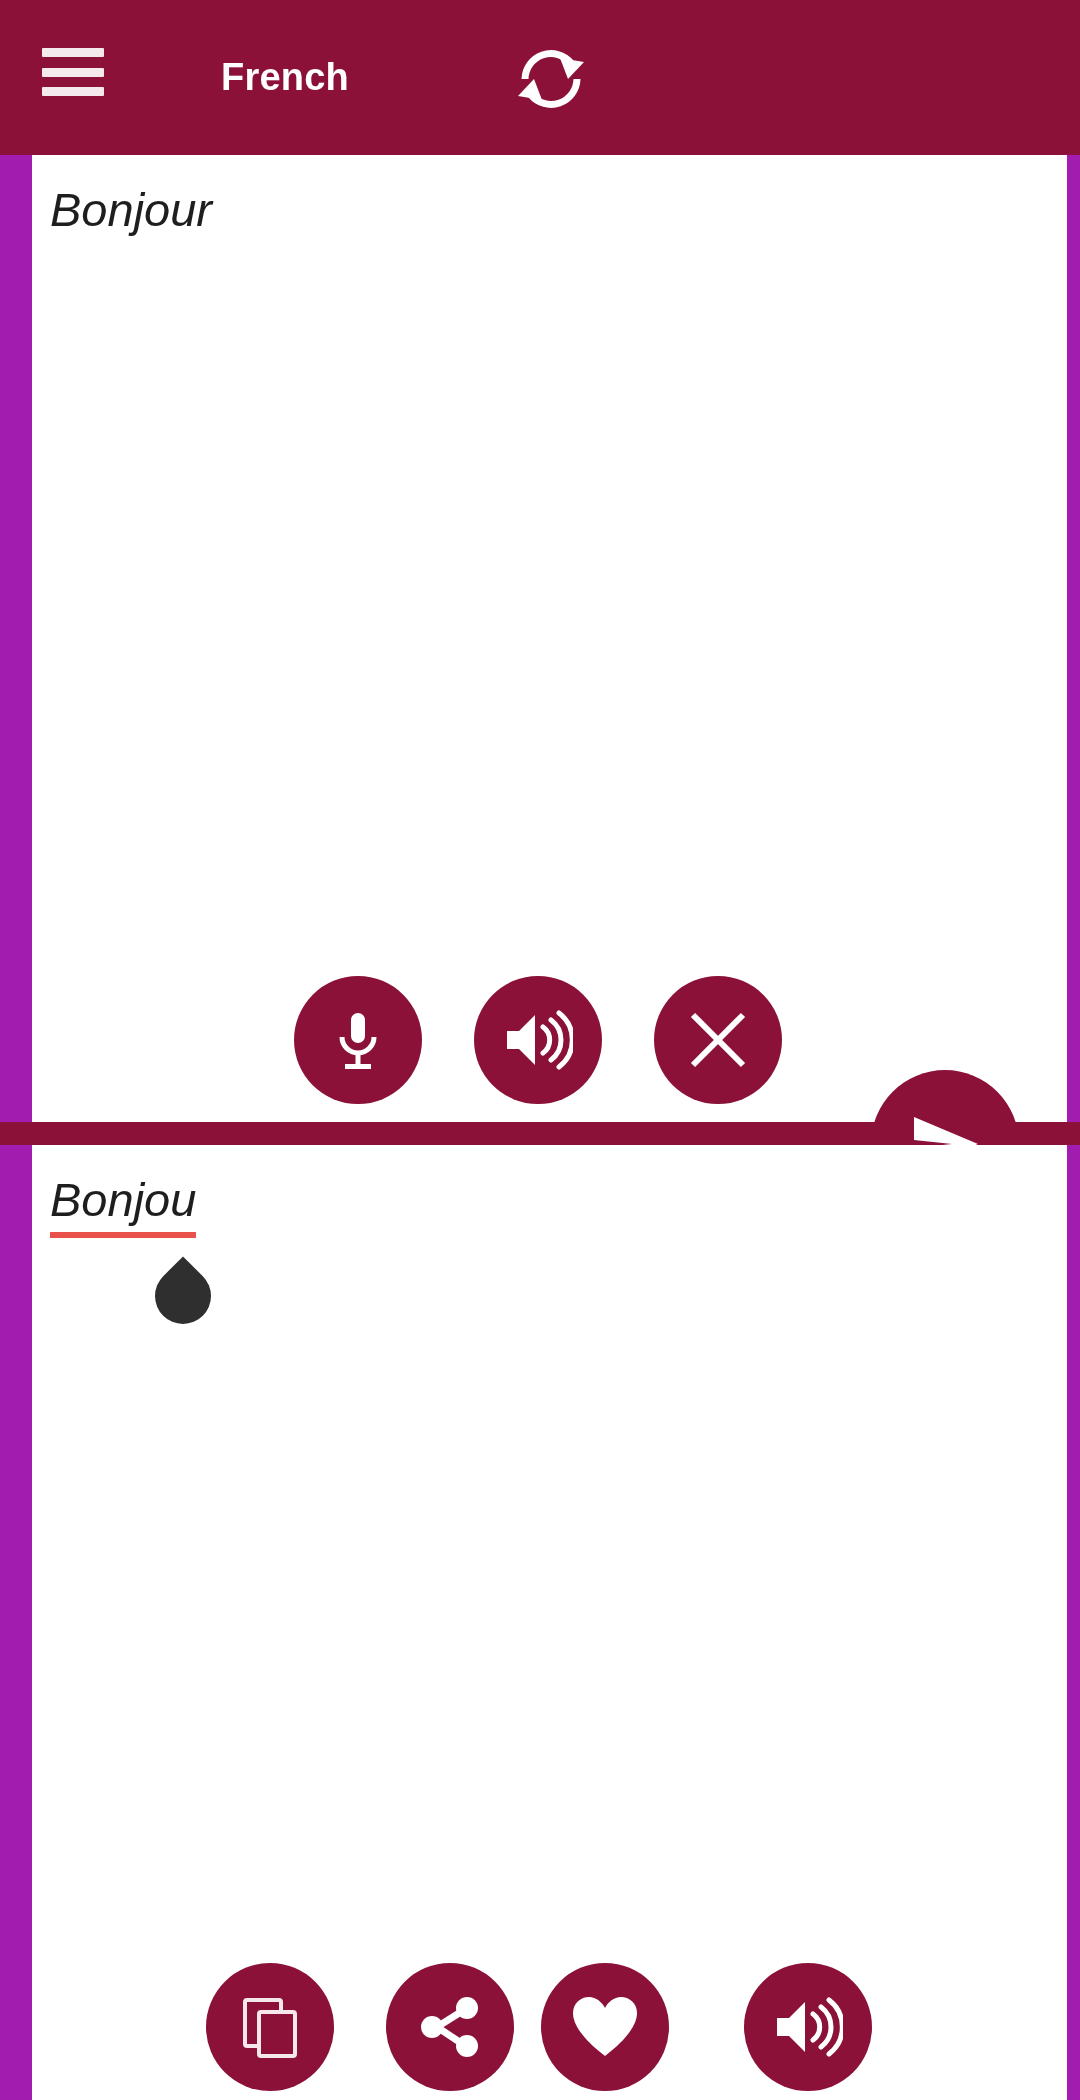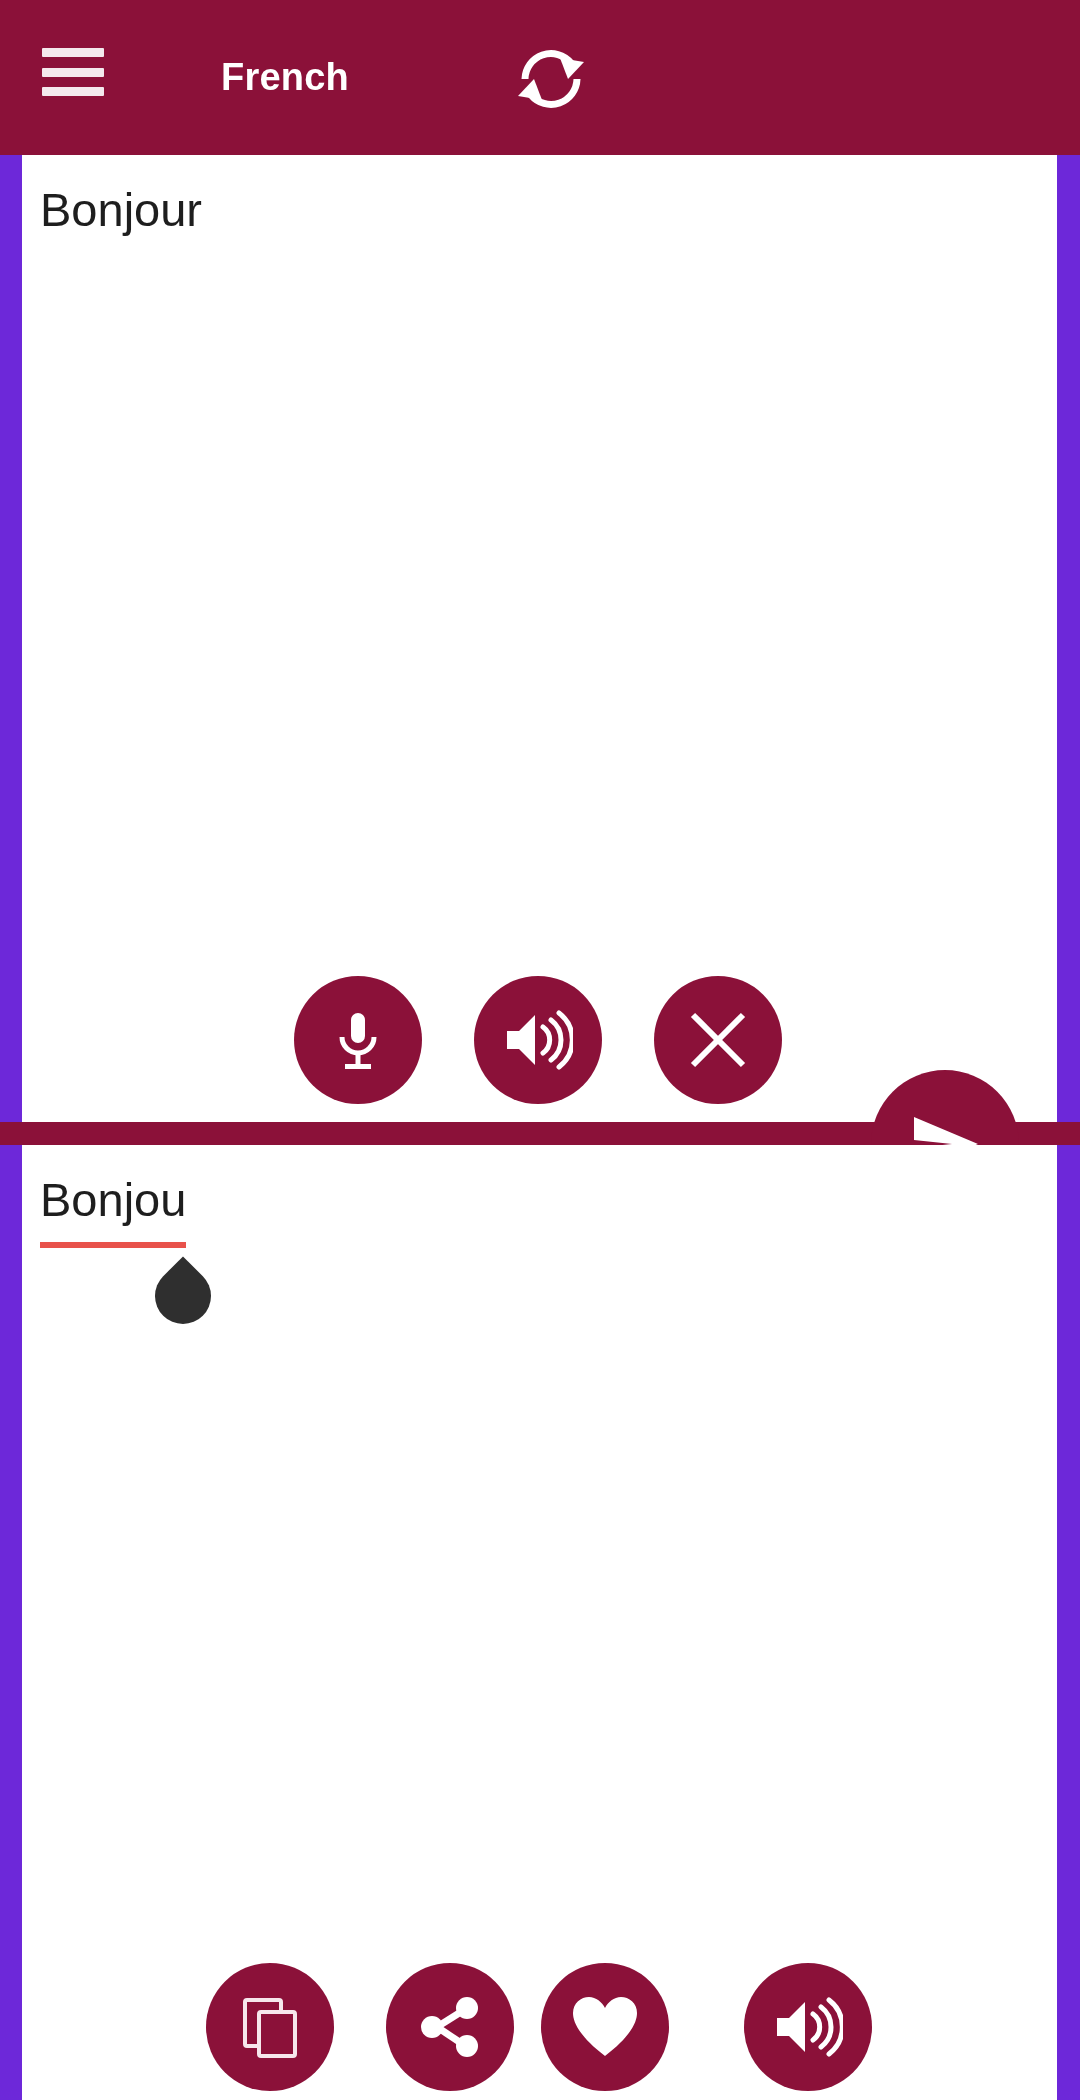--- a/index.html
+++ b/index.html
@@ -5,21 +5,21 @@
   * { margin:0; padding:0; box-sizing:border-box; }
   html, body {
     width:1080px; height:2100px;
     background:#8B1139;
     font-family:"Liberation Sans", sans-serif;
     overflow:hidden;
   }
   #app {
     position:relative;
     width:1080px; height:2100px;
-    background:#6d28d9;
+    background:#a21caf;
   }
 
   
   .header {
     position:absolute; left:0; top:0;
     width:1080px; height:155px;
     background:#8B1139;
     display:flex; align-items:center;
   }
   .menu-btn {
@@ -41,22 +41,23 @@
   }
   .lang.source { left:130px; width:310px; }
   .lang.target { left:640px; width:400px; }
   .swap-btn {
     position:absolute; left:508px; top:38px;
     width:86px; height:82px; cursor:pointer;
   }
 
   
   .panel {
-    position:absolute; left:22px; width:1035px;
+    position:absolute; left:32px; width:1035px;
     background:#FFFFFF;
+    font-style:italic;
   }
   .panel.source-panel { top:155px; height:967px; }
   .panel.target-panel { top:1145px; height:955px; }
 
   .divider {
     position:absolute; left:0; top:1122px;
     width:1080px; height:23px;
     background:#8B1139;
   }
 
@@ -64,21 +65,21 @@
     position:absolute; left:18px; top:26px;
     width:980px;
     font-size:47px; line-height:1.25;
     color:#1E1E1E;
     font-family:"Liberation Sans", sans-serif;
   }
   .text-area.editable { cursor:text; }
   .misspelled {
     display:inline-block;
     border-bottom:6px solid #E8524B;
-    padding-bottom:12px;
+    padding-bottom:2px;
   }
   .cursor-handle {
     position:absolute; left:155px; top:1268px;
     width:56px; height:56px;
     background:#2F2F2F;
     border-radius:0 50% 50% 50%;
     transform:rotate(45deg);
   }
 
   

